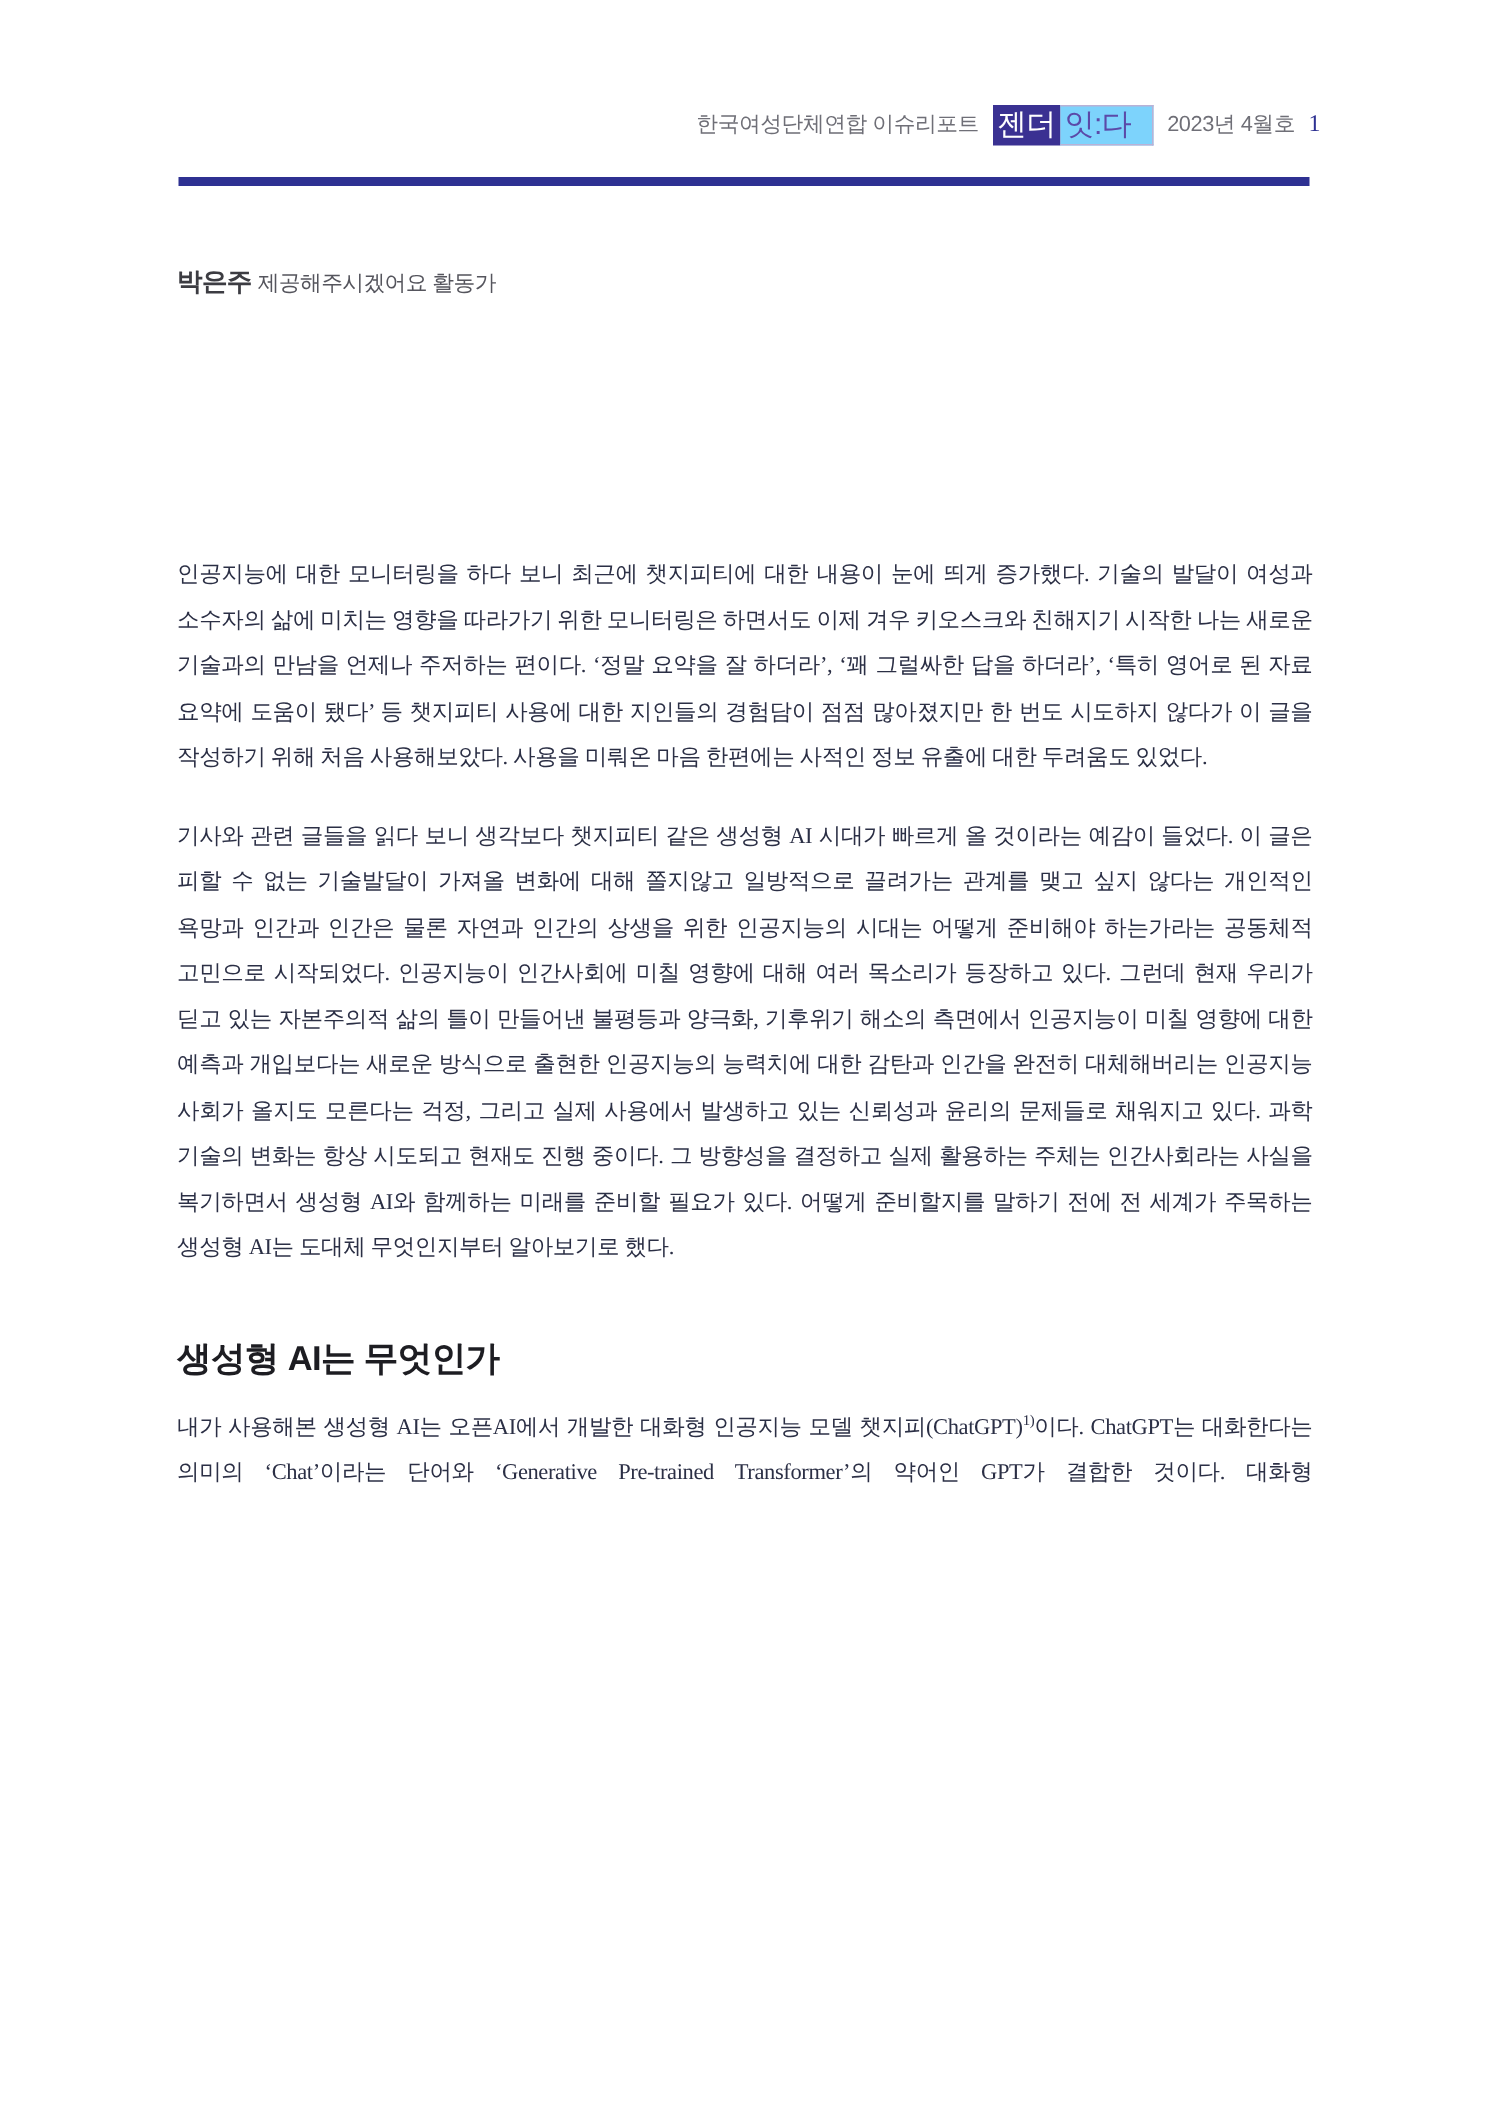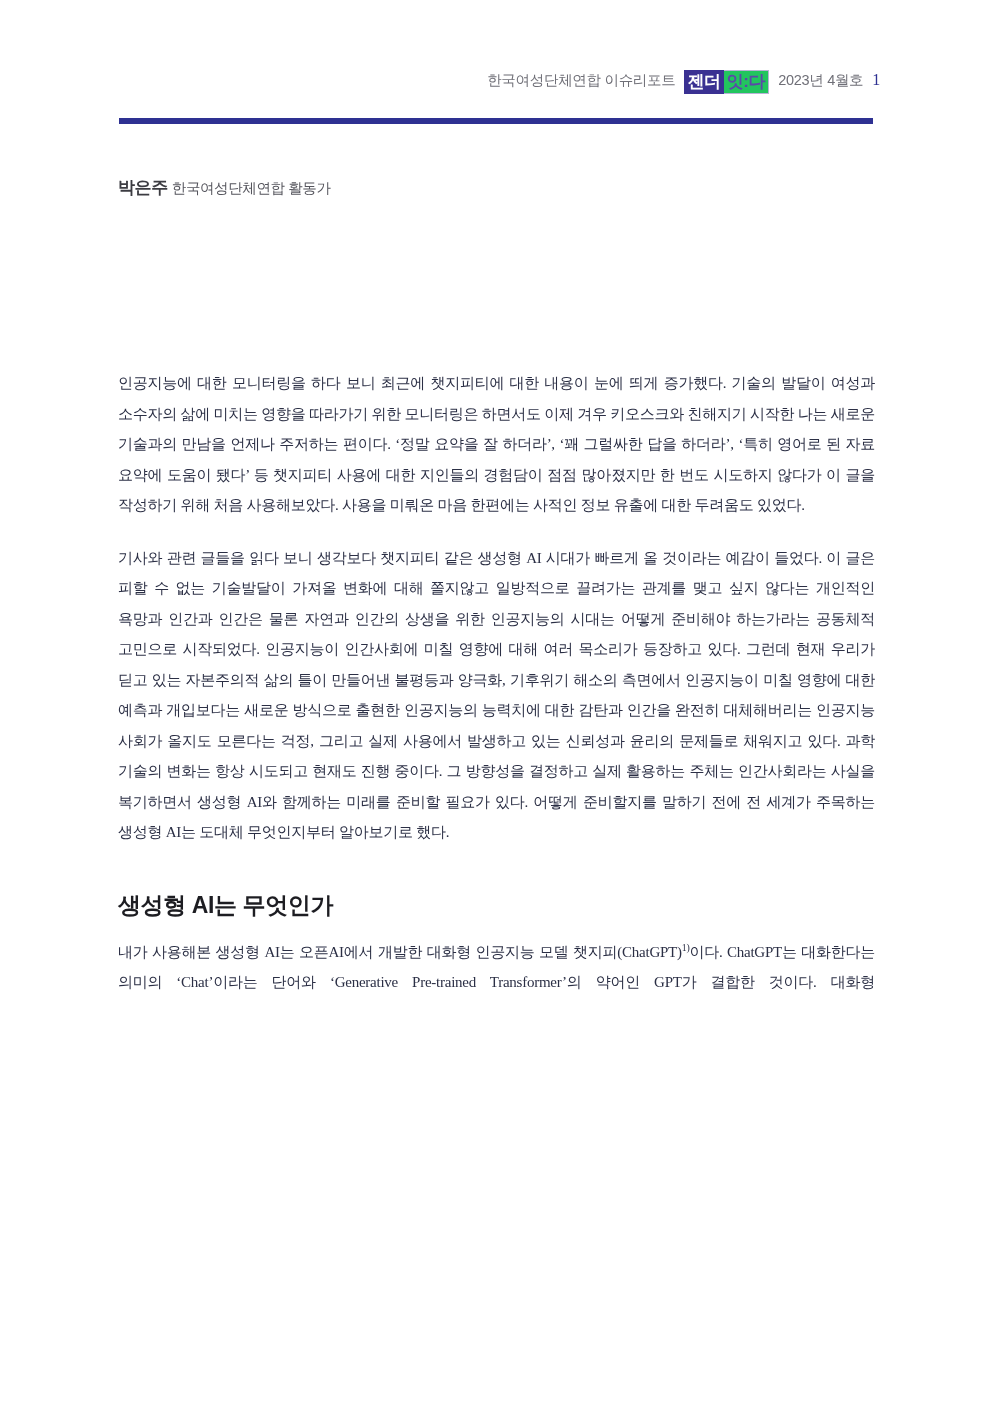--- a/index.html
+++ b/index.html
@@ -40,39 +40,39 @@
 
   .running-header .rh-text {
     color: #6f6f77;
   }
 
   
   .logo {
     display: inline-flex;
     align-items: stretch;
     font-family: "Liberation Sans", "DejaVu Sans", sans-serif;
-    font-size: 17px;
-    font-weight: bold;
+    font-size: 20px;
+    font-weight: normal;
     line-height: 1;
     position: relative;
     top: 2px;
     letter-spacing: -0.4px;
   }
   .logo .logo-a {
     background: #3a3192;
     color: #ffffff;
     padding: 3px 3px 4px 3px;
     display: inline-block;
   }
   .logo .logo-b {
-    background: #22c55e;
+    background: #7dd3fc;
     color: #5b49a8;
     border: 1px solid #b9b2d6;
     border-left: none;
-    padding: 2px 3px 3px 3px;
+    padding: 2px 14px 3px 3px;
     display: inline-block;
   }
 
   .page-number {
     color: #2e3192;
     font-family: "Liberation Serif", "DejaVu Serif", serif;
     font-size: 16px;
     font-weight: normal;
   }
 
@@ -187,21 +187,21 @@
     <span class="rh-text">2023년 4월호</span>
 
     <span class="page-number">1</span>
   </div>
 
   <div class="rule-top"></div>
 
   <div class="title-block">
 
     <div class="byline">
-      <span class="author">박은주</span><span class="affil">한국여성단체연합 활동가</span>
+      <span class="author">박은주</span><span class="affil">제공해주시겠어요 활동가</span>
     </div>
   </div>
 
   <div class="body-col">
 
     <p class="para">인공지능에 대한 모니터링을 하다 보니 최근에 챗지피티에 대한 내용이 눈에 띄게 증가했다. 기술의 발달이 여성과 소수자의 삶에 미치는 영향을 따라가기 위한 모니터링은 하면서도 이제 겨우 키오스크와 친해지기 시작한 나는 새로운 기술과의 만남을 언제나 주저하는 편이다. ‘정말 요약을 잘 하더라’, ‘꽤 그럴싸한 답을 하더라’, ‘특히 영어로 된 자료 요약에 도움이 됐다’ 등 챗지피티 사용에 대한 지인들의 경험담이 점점 많아졌지만 한 번도 시도하지 않다가 이 글을 작성하기 위해 처음 사용해보았다. 사용을 미뤄온 마음 한편에는 사적인 정보 유출에 대한 두려움도 있었다.</p>
 
     <p class="para">기사와 관련 글들을 읽다 보니 생각보다 챗지피티 같은 생성형 AI 시대가 빠르게 올 것이라는 예감이 들었다. 이 글은 피할 수 없는 기술발달이 가져올 변화에 대해 쫄지않고 일방적으로 끌려가는 관계를 맺고 싶지 않다는 개인적인 욕망과 인간과 인간은 물론 자연과 인간의 상생을 위한 인공지능의 시대는 어떻게 준비해야 하는가라는 공동체적 고민으로 시작되었다. 인공지능이 인간사회에 미칠 영향에 대해 여러 목소리가 등장하고 있다. 그런데 현재 우리가 딛고 있는 자본주의적 삶의 틀이 만들어낸 불평등과 양극화, 기후위기 해소의 측면에서 인공지능이 미칠 영향에 대한 예측과 개입보다는 새로운 방식으로 출현한 인공지능의 능력치에 대한 감탄과 인간을 완전히 대체해버리는 인공지능 사회가 올지도 모른다는 걱정, 그리고 실제 사용에서 발생하고 있는 신뢰성과 윤리의 문제들로 채워지고 있다. 과학 기술의 변화는 항상 시도되고 현재도 진행 중이다. 그 방향성을 결정하고 실제 활용하는 주체는 인간사회라는 사실을 복기하면서 생성형 AI와 함께하는 미래를 준비할 필요가 있다. 어떻게 준비할지를 말하기 전에 전 세계가 주목하는 생성형 AI는 도대체 무엇인지부터 알아보기로 했다.</p>
 
     <h2 class="section-heading">생성형 AI는 무엇인가</h2>

